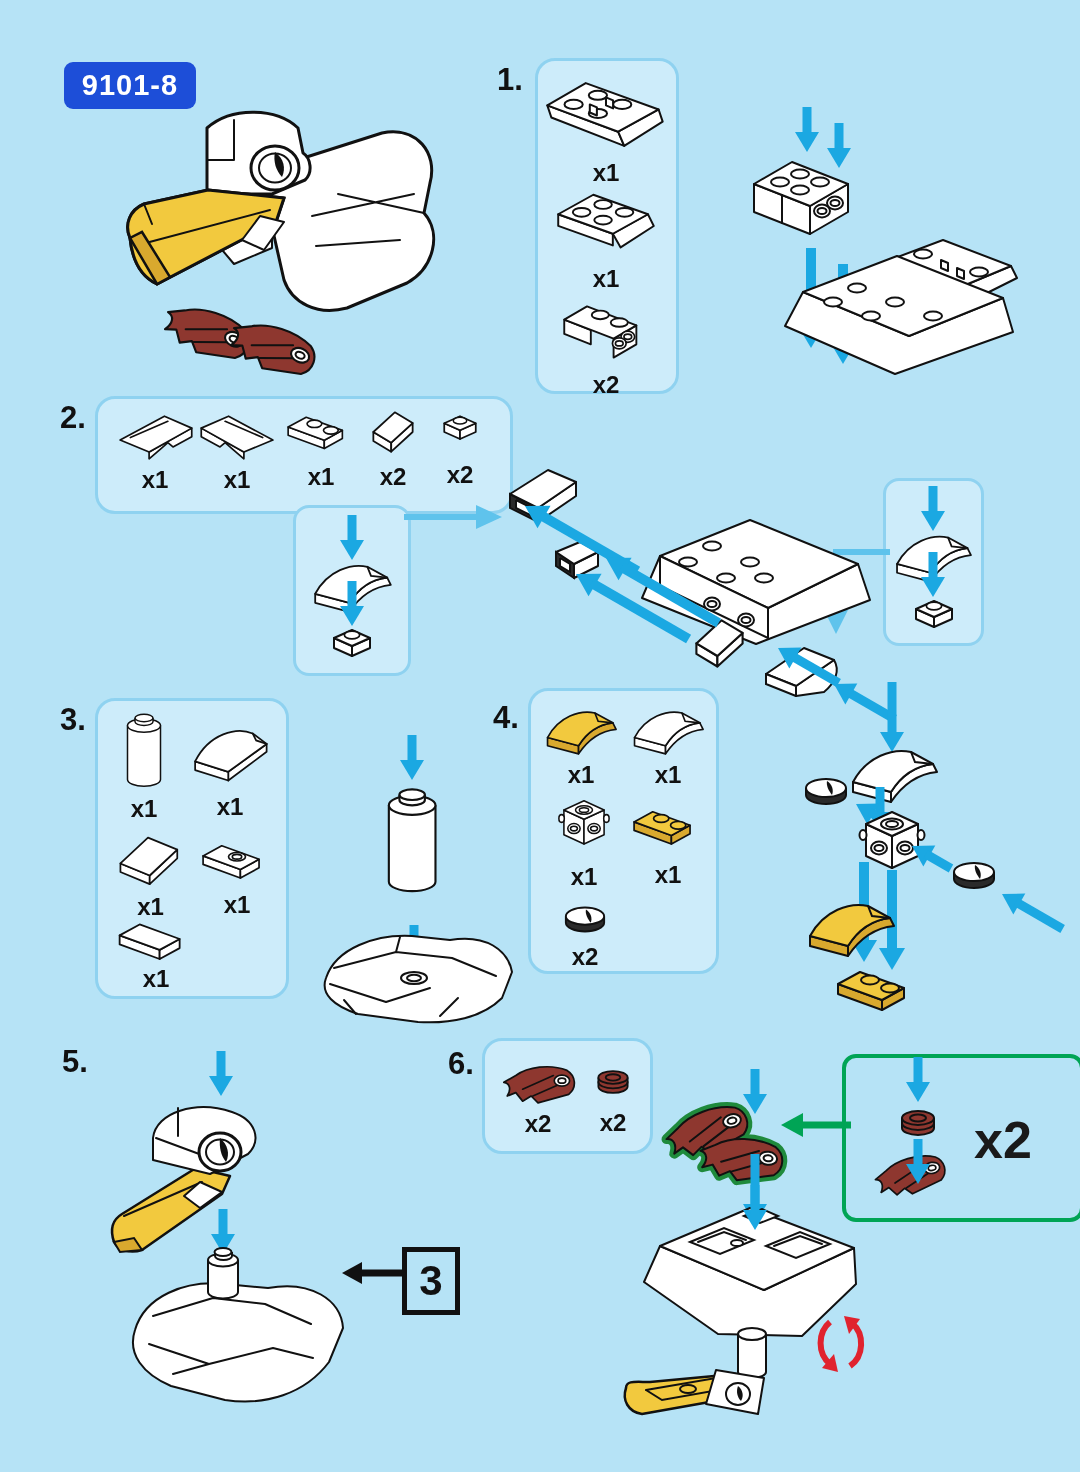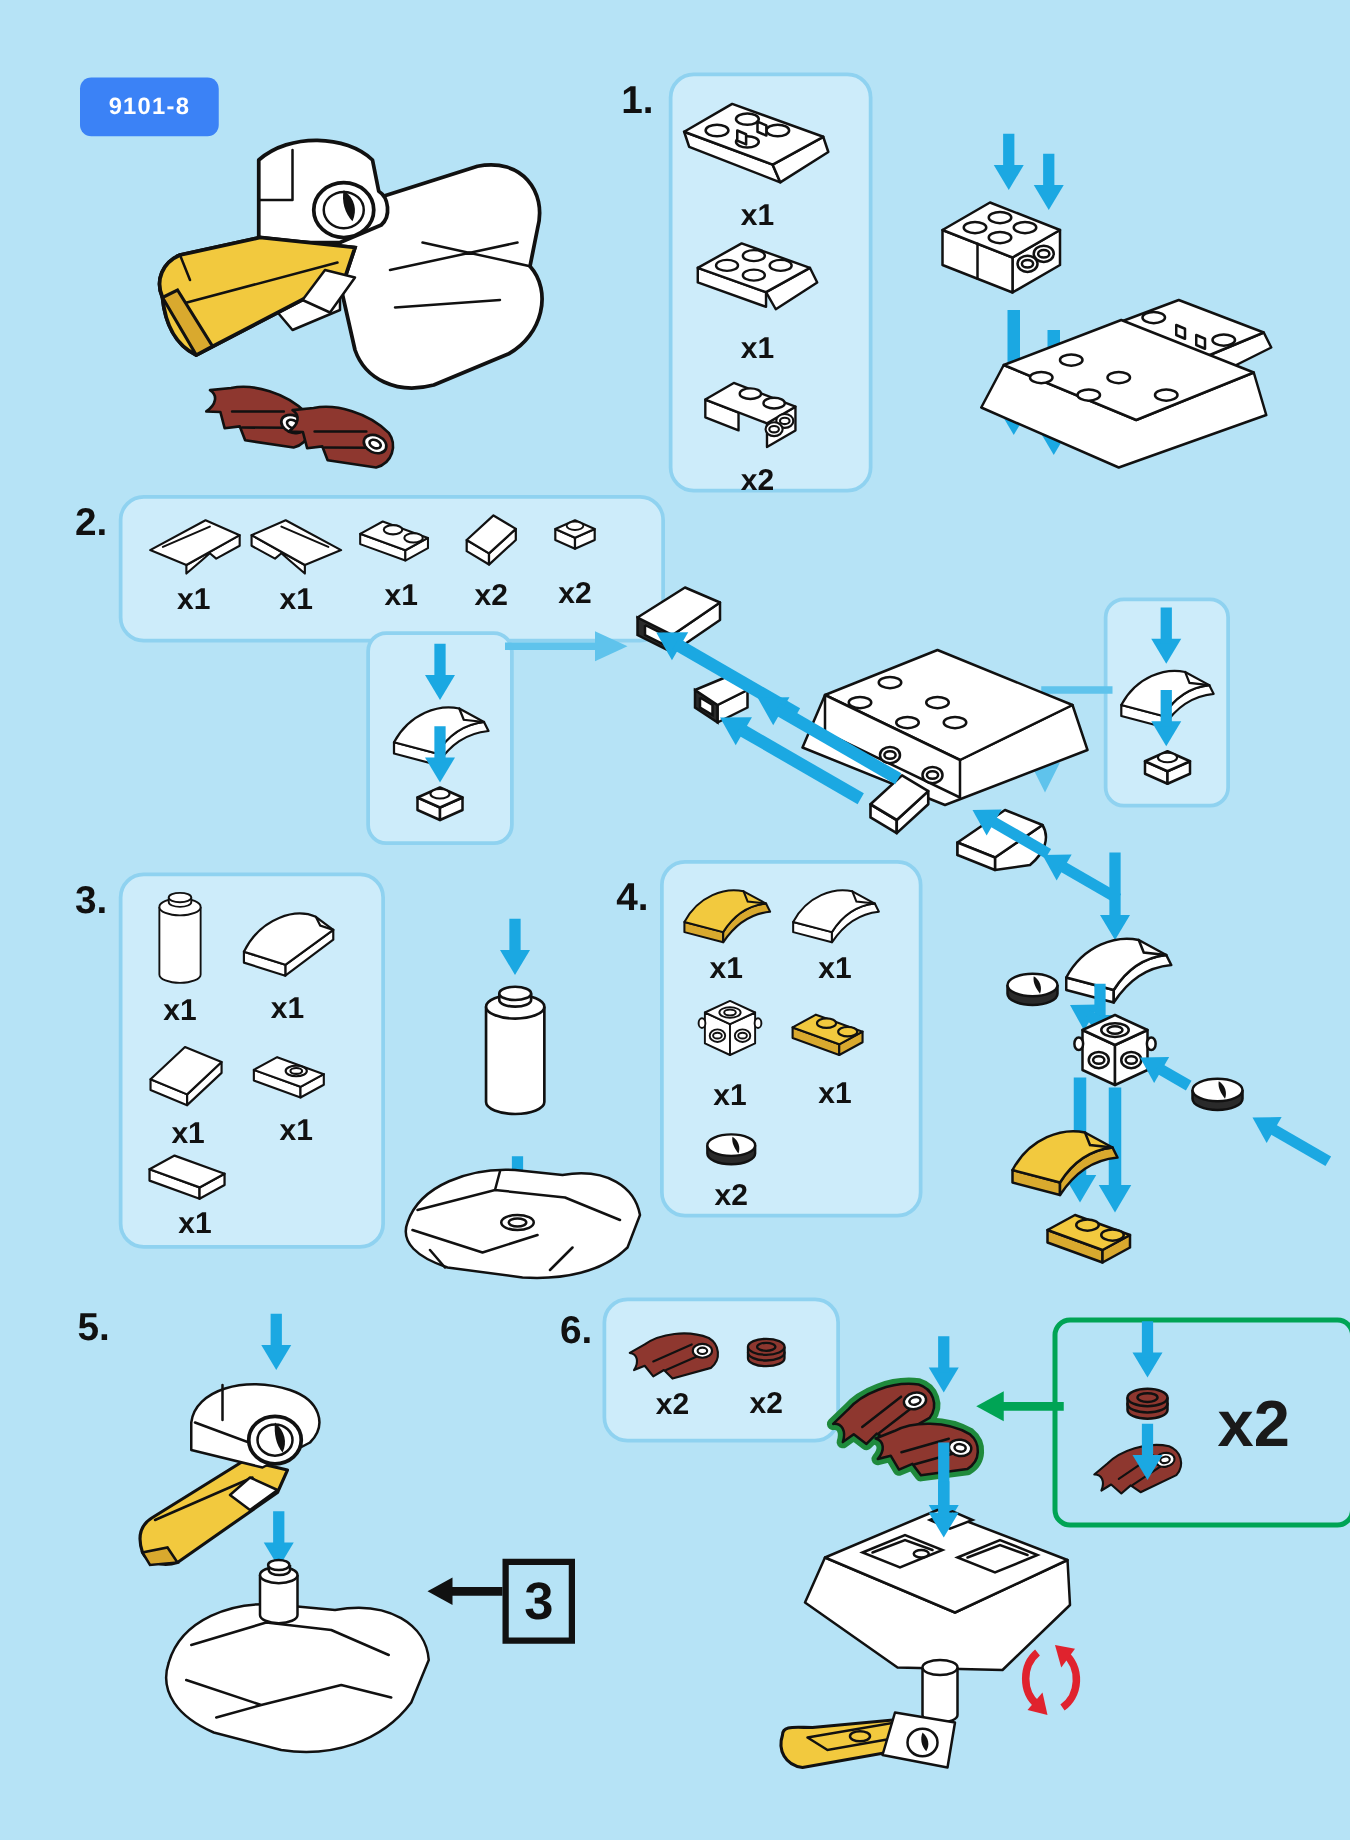--- a/index.html
+++ b/index.html
@@ -1,23 +1,23 @@
 <!DOCTYPE html>
 <html><head>
 <meta charset="utf-8">
 <style>
   html,body{margin:0;padding:0;background:#7fb6d4;}
   #page{position:relative;width:1080px;height:1472px;background:#b6e3f6;
         font-family:"Liberation Sans",sans-serif;overflow:hidden;}
   svg.d{position:absolute;overflow:visible;}
-  .badge{position:absolute;left:64px;top:62px;width:111px;height:47px;background:#3b82f6;
-         border-radius:9px;color:#fff;font-weight:bold;font-size:19px;display:flex;
+  .badge{position:absolute;left:64px;top:62px;width:132px;height:47px;background:#1d4ed8;
+         border-radius:9px;color:#fff;font-weight:bold;font-size:29px;display:flex;
          align-items:center;justify-content:center;letter-spacing:1px;}
   .stepnum{position:absolute;font-weight:bold;font-size:31px;color:#111;}
-  .pbox{position:absolute;background:#cdecfa;border:3px solid #8fd2f0;border-radius:20px;padding-left:19px;}
+  .pbox{position:absolute;background:#cdecfa;border:3px solid #8fd2f0;border-radius:20px;}
   .subbox{position:absolute;background:#cdecfa;border:3px solid #8fd2f0;border-radius:16px;}
   .part{position:absolute;text-align:center;}
   .part svg{display:block;margin:0 auto;overflow:visible;}
   .cnt{font-weight:bold;font-size:24px;color:#111;margin-top:2px;}
   .pf{fill:var(--f1,#fff);stroke:#111;stroke-width:2;stroke-linejoin:round;}
   .pf2{fill:var(--f2,#fff);stroke:#111;stroke-width:2;stroke-linejoin:round;}
   .pfw{fill:#fff;stroke:#111;stroke-width:2;}
   .nof{fill:none;stroke:#111;stroke-width:2;stroke-linecap:round;}
   .dark{fill:#2a2a2a;stroke:#111;stroke-width:2;}
   .yellow{--f1:#f2c93e;--f2:#d9a92e;}

